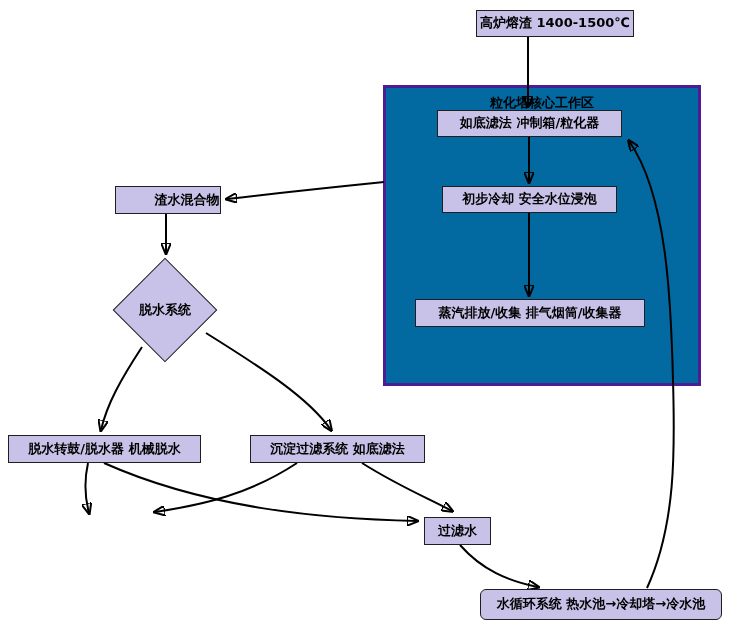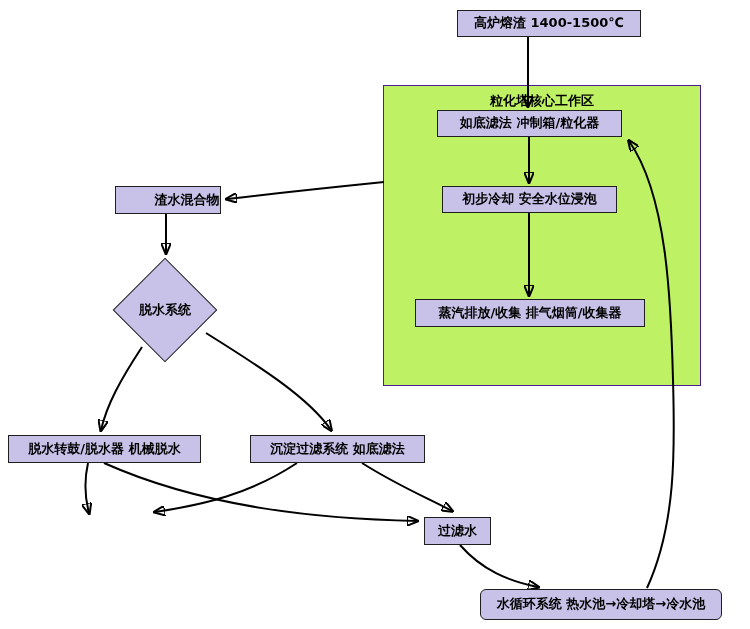--- a/index.html
+++ b/index.html
@@ -6,22 +6,22 @@
   html, body { background: #ffffff; font-family: "DejaVu Sans", sans-serif; }
   .canvas {
     position: relative;
     width: 750px;
     height: 629px;
     background: #ffffff;
     overflow: hidden;
   }
   .region {
     position: absolute;
-    background: #bef264;
-    border: 1px solid #4c1d95;
+    background: #0369a1;
+    border: 3px solid #4c1d95;
   }
   .region-label {
     position: absolute;
     top: 6px; left: 0; right: 0;
     text-align: center;
     font-size: 13px;
     font-weight: bold;
     color: #000;
   }
   .node {
@@ -90,21 +90,21 @@
     <path d="M 142 347 C 121 379, 107 404, 101 430" marker-end="url(#ah)"></path>
     <path d="M 206 333 C 262 368, 309 398, 331 430" marker-end="url(#ah)"></path>
     <path d="M 88 463 C 84 481, 85 498, 89 513" marker-end="url(#ah)"></path>
     <path d="M 104 463 C 205 508, 320 519, 417 521" marker-end="url(#ah)"></path>
     <path d="M 297 463 C 250 494, 203 505, 155 512" marker-end="url(#ah)"></path>
     <path d="M 362 463 C 400 487, 430 499, 452 511" marker-end="url(#ah)"></path>
     <path d="M 460 545 C 482 570, 508 581, 538 587" marker-end="url(#ah)"></path>
     <path d="M 647 588 C 676 525, 675 450, 673 380 C 671 300, 667 195, 629 141" marker-end="url(#ah)"></path>
   </svg>
 
-  <div class="node" style="left:457px; top:10px; width:184px; height:27px;">高炉熔渣 1400-1500℃</div>
+  <div class="node" style="left:476px; top:10px; width:158px; height:27px;">高炉熔渣 1400-1500℃</div>
 
   <div class="node" style="left:437px; top:110px; width:185px; height:27px;">如底滤法 冲制箱/粒化器</div>
 
   <div class="node" style="left:442px; top:186px; width:175px; height:27px;">初步冷却 安全水位浸泡</div>
 
   <div class="node" style="left:415px; top:299px; width:230px; height:28px;">蒸汽排放/收集 排气烟筒/收集器</div>
 
   <div class="node" style="left:115px; top:186px; width:106px; height:28px;padding-left:42px;">渣水混合物</div>
 
   <div class="diamond-wrap" style="left:113px; top:258px;">

